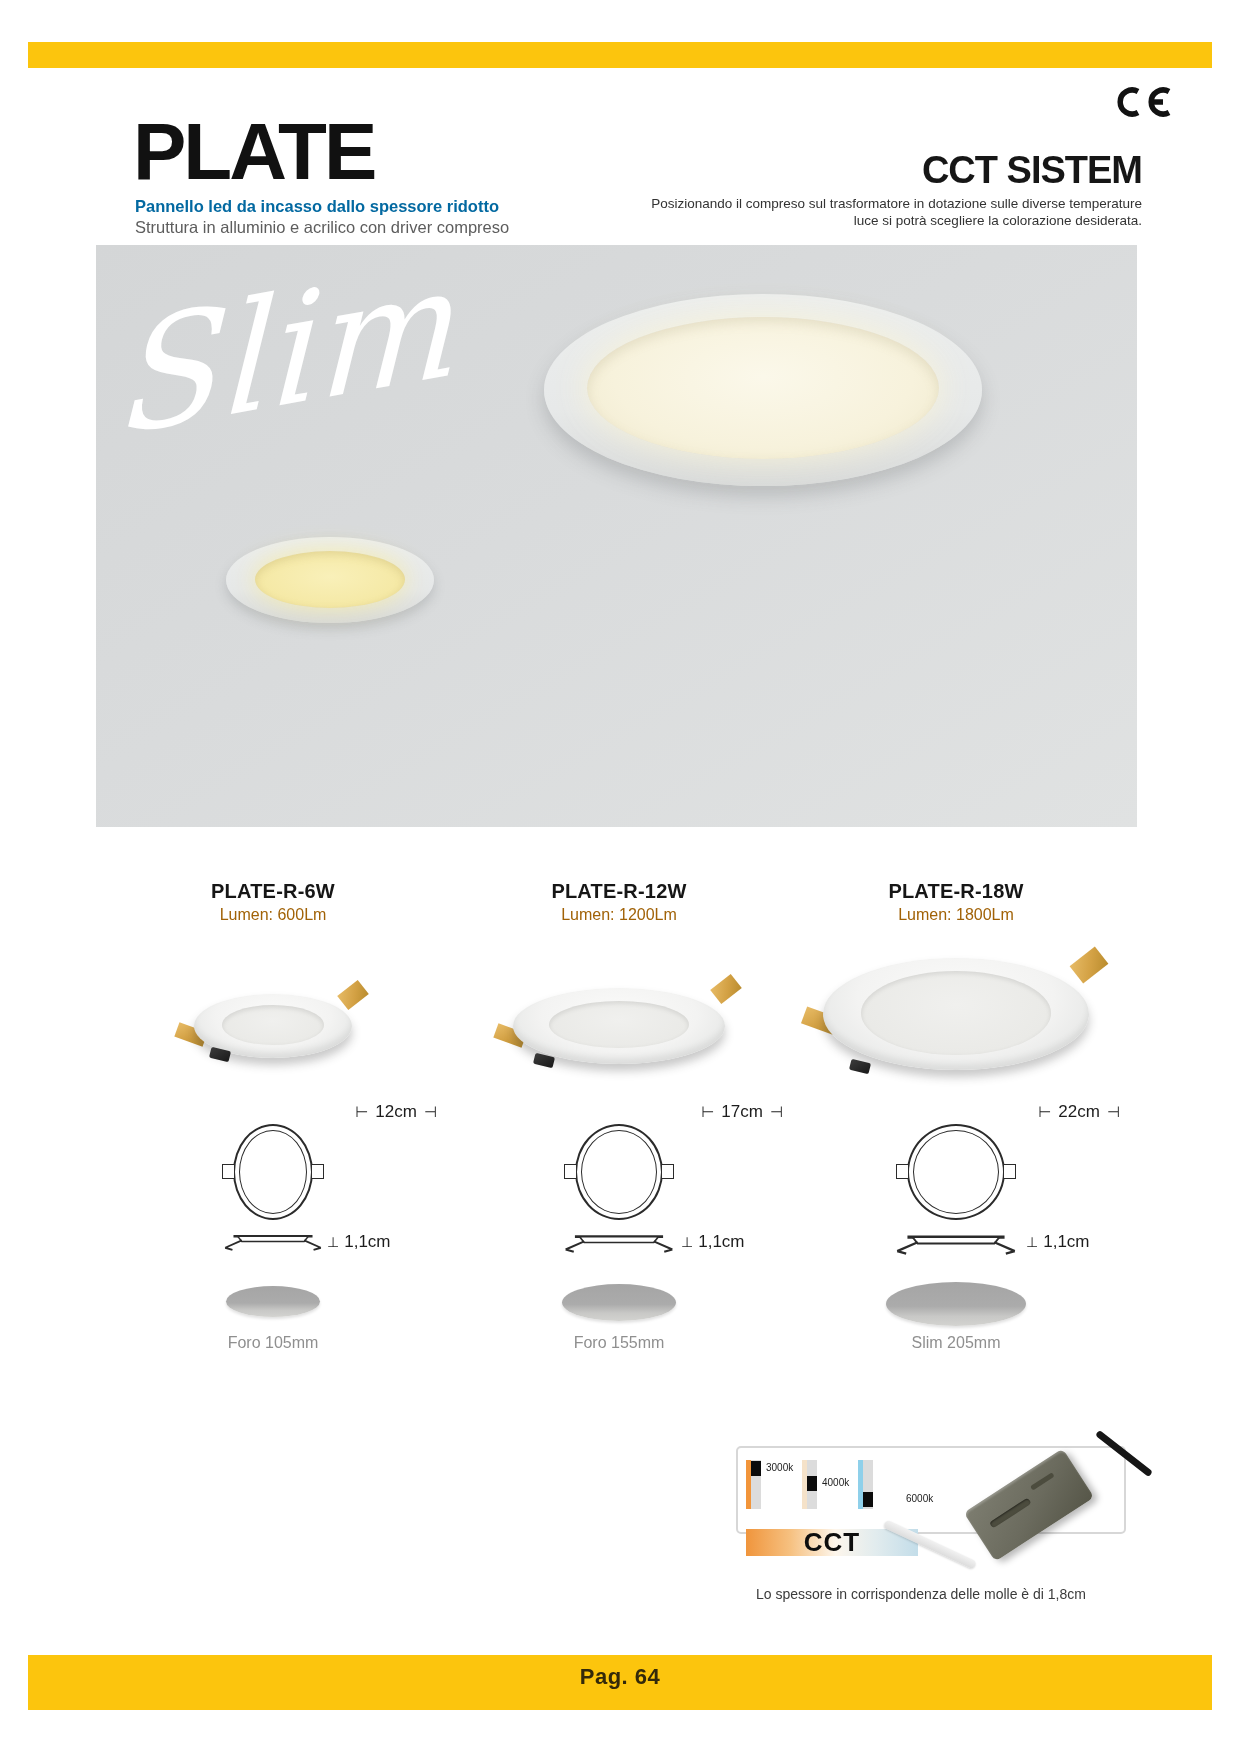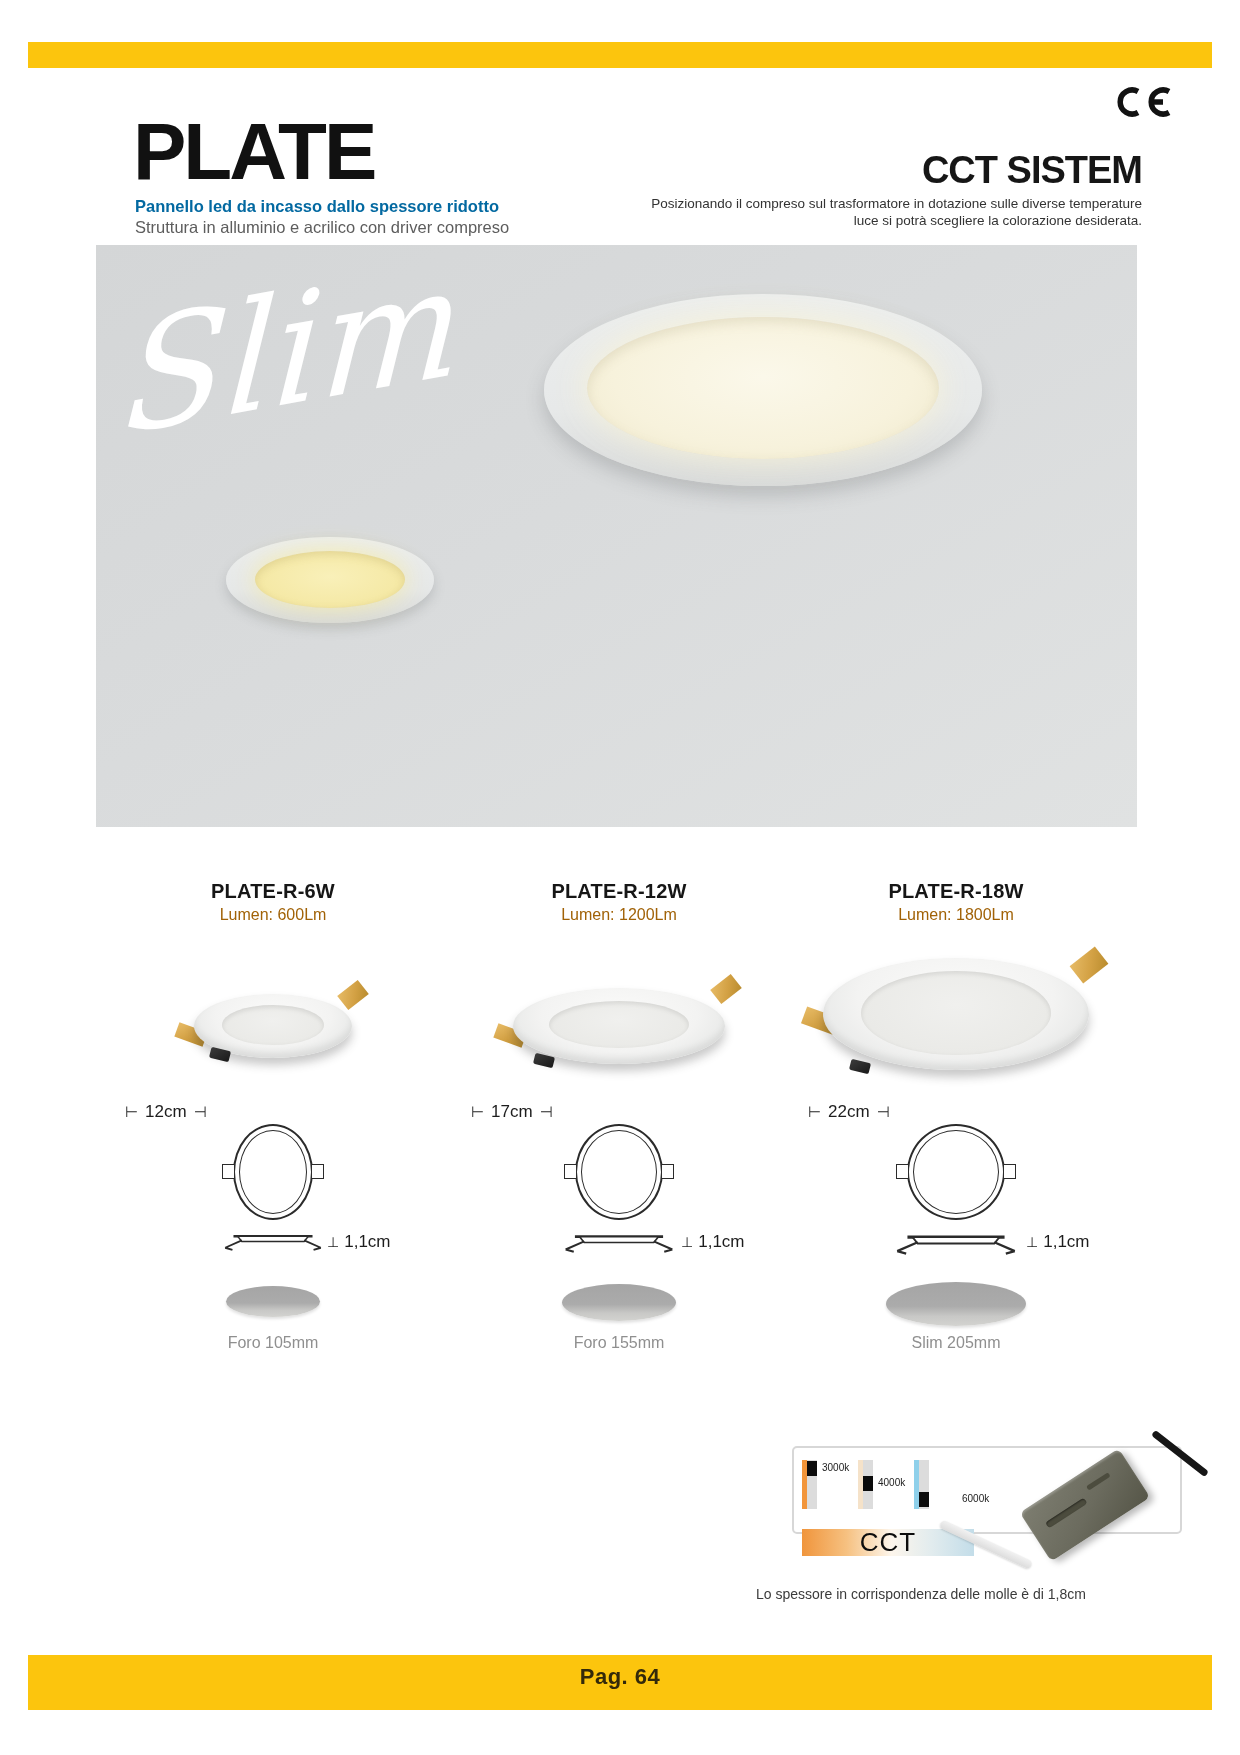--- a/index.html
+++ b/index.html
@@ -59,21 +59,21 @@
   .c2 .pinner { top:13px; width:140px; height:47px; }
   .c3 .pinner { top:13px; width:190px; height:84px; }
   .clip { position:absolute; background:linear-gradient(135deg,#e7bb66 0%, #d3a144 55%, #b98c2e 100%); z-index:1; }
   .clip-tr { width:26px; height:18px; right:-14px; top:-8px; transform:rotate(-38deg); }
   .clip-l  { width:30px; height:15px; left:-18px; top:52%; transform:rotate(20deg); }
   .c3 .clip-tr { width:32px; height:22px; right:-16px; top:-4px; }
   .c3 .clip-l { width:36px; height:18px; left:-20px; top:48%; }
   .clip-dk { position:absolute; width:20px; height:11px; left:10%; bottom:-2px; transform:rotate(14deg);
              background:linear-gradient(135deg,#3c3c3c,#191919); z-index:4; border-radius:2px; }
 
-  .dimlab { position:absolute; top:222px; left:12px; width:100%; text-align:left; font-size:17px; color:#1d1d1d; }
+  .dimlab { position:absolute; top:222px; left:4px; width:100%; text-align:right; font-size:17px; color:#1d1d1d; }
   .dimlab .tick { font-size:15px; color:#1d1d1d; }
   .dimlab .v { margin:0 7px; }
 
   .circ { position:absolute; top:244px; left:50%; transform:translateX(-50%); height:96px; border:2px solid #2b2b2b; border-radius:50%; background:#fff; }
   .c1 .circ { width:80px; } .c2 .circ { width:88px; } .c3 .circ { width:98px; }
   .circ .in { position:absolute; inset:4px; border:1.5px solid #2b2b2b; border-radius:50%; }
   .tab { position:absolute; top:50%; width:12px; height:15px; margin-top:-8px; border:1.5px solid #2b2b2b; background:#fff; }
   .tab.lt { left:-13px; border-right:none; } .tab.rt { right:-13px; border-left:none; }
 
   .profile { position:absolute; top:352px; left:50%; transform:translateX(-50%); }
@@ -84,34 +84,34 @@
   .disc { position:absolute; left:50%; transform:translateX(-50%); border-radius:50%;
           background:linear-gradient(180deg,#a5a5a5 0%, #ababab 55%, #c8c8c6 78%, #d3d3d0 100%);
           box-shadow:0 2px 3px rgba(0,0,0,0.12); }
   .c1 .disc { top:406px; width:94px; height:31px; }
   .c2 .disc { top:404px; width:114px; height:37px; }
   .c3 .disc { top:402px; width:140px; height:44px; }
 
   .foro { position:absolute; top:454px; left:0; width:100%; text-align:center; font-size:16px; color:#8f8f8f; }
 
   
-  .cctbox { position:absolute; left:792px; top:1446px; width:390px; height:88px; background:#fff;
+  .cctbox { position:absolute; left:736px; top:1446px; width:390px; height:88px; background:#fff;
             border:2px solid #d7d7d7; border-radius:5px; }
   .tbar { position:absolute; top:12px; height:49px; }
   .tbar .stripe { position:absolute; left:0; top:0; width:5px; height:100%; }
   .tbar .gray { position:absolute; left:5px; top:0; width:10px; height:100%; background:#dcdcdc; }
   .tbar .blk { position:absolute; left:5px; width:10px; height:15px; background:#0b0b0b; }
   .tbar .lbl { position:absolute; left:20px; font-size:10px; color:#222; white-space:nowrap; }
   .tb1 { left:8px; }  .tb1 .stripe { background:#f2953a; } .tb1 .blk { top:1px; }  .tb1 .lbl { top:2px; }
   .tb2 { left:64px; } .tb2 .stripe { background:#f5e2c9; } .tb2 .blk { top:16px; } .tb2 .lbl { top:17px; }
   .tb3 { left:120px; }.tb3 .stripe { background:#8fd0ea; } .tb3 .blk { top:32px; } .tb3 .lbl { top:33px;padding-left:28px; }
   .gradbar { position:absolute; left:8px; top:81px; width:172px; height:27px;
              background:linear-gradient(90deg,#f0953c 0%, #f6c181 26%, #fdf6ec 52%, #e2ecee 75%, #c3dde9 100%);
              display:flex; align-items:center; justify-content:center; }
-  .gradbar .txt { font-size:26px; font-weight:normal; color:#0d0d0d; letter-spacing:1px; }
+  .gradbar .txt { font-size:26px; font-weight:bold; color:#0d0d0d; letter-spacing:1px; }
 
   .xfmr-box { position:absolute; left:232px; top:28px; width:118px; height:58px; transform:rotate(-33deg);
               background:linear-gradient(150deg,#7d7d70 0%, #6b6b5e 55%, #565648 100%); border-radius:6px;
               box-shadow:3px 5px 7px rgba(0,0,0,0.28), inset 0 2px 2px rgba(255,255,255,0.22); }
   .xfmr-box .slot1 { position:absolute; left:16px; top:22px; width:46px; height:7px; background:#4c4c3e; border-radius:4px; box-shadow:inset 0 1px 2px rgba(0,0,0,0.5); }
   .xfmr-box .slot2 { position:absolute; left:70px; top:14px; width:26px; height:5px; background:#4c4c3e; border-radius:3px; }
   .cable-w { position:absolute; left:142px; top:92px; width:100px; height:9px; transform:rotate(25deg);
              background:linear-gradient(180deg,#f2f2f2,#dcdcdc); border-radius:5px; box-shadow:0 1px 2px rgba(0,0,0,0.15); }
   .cable-b { position:absolute; left:352px; top:2px; width:68px; height:7px; transform:rotate(38deg);
              background:#161616; border-radius:4px; }

